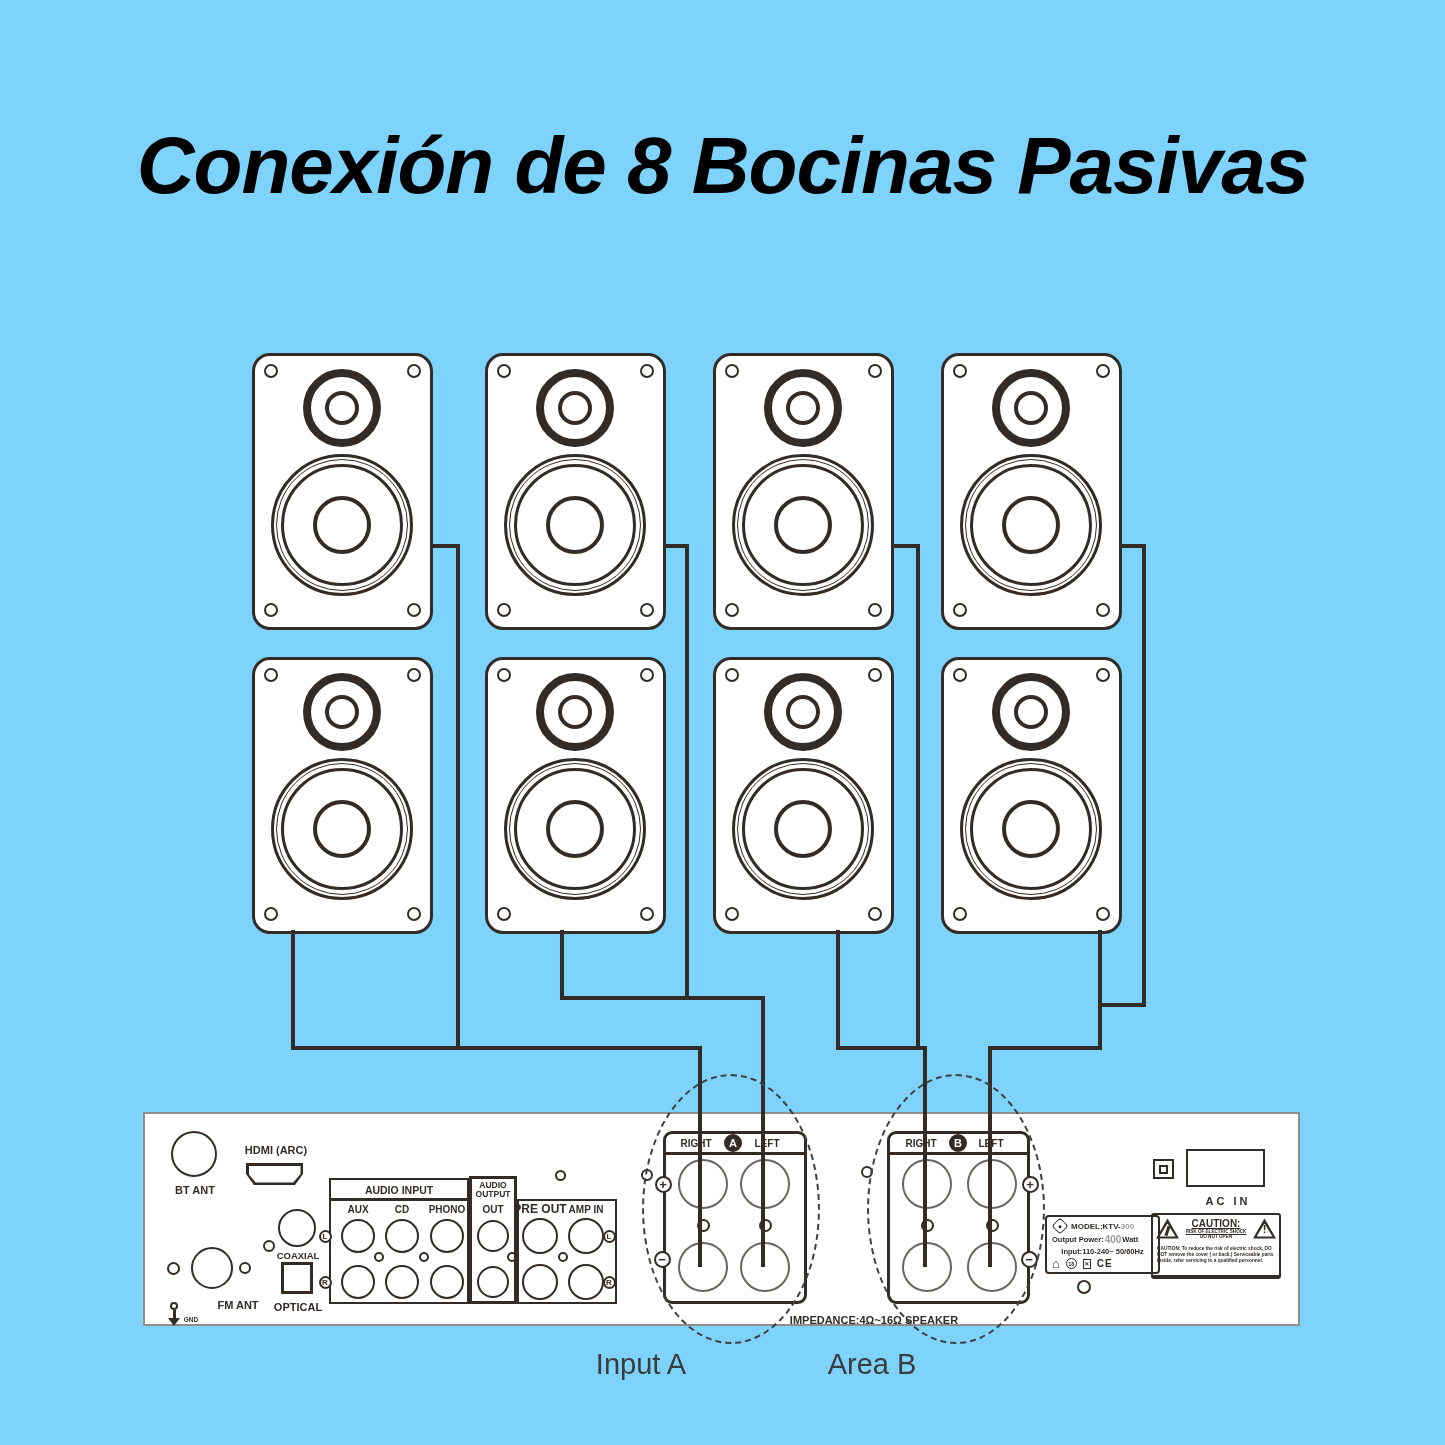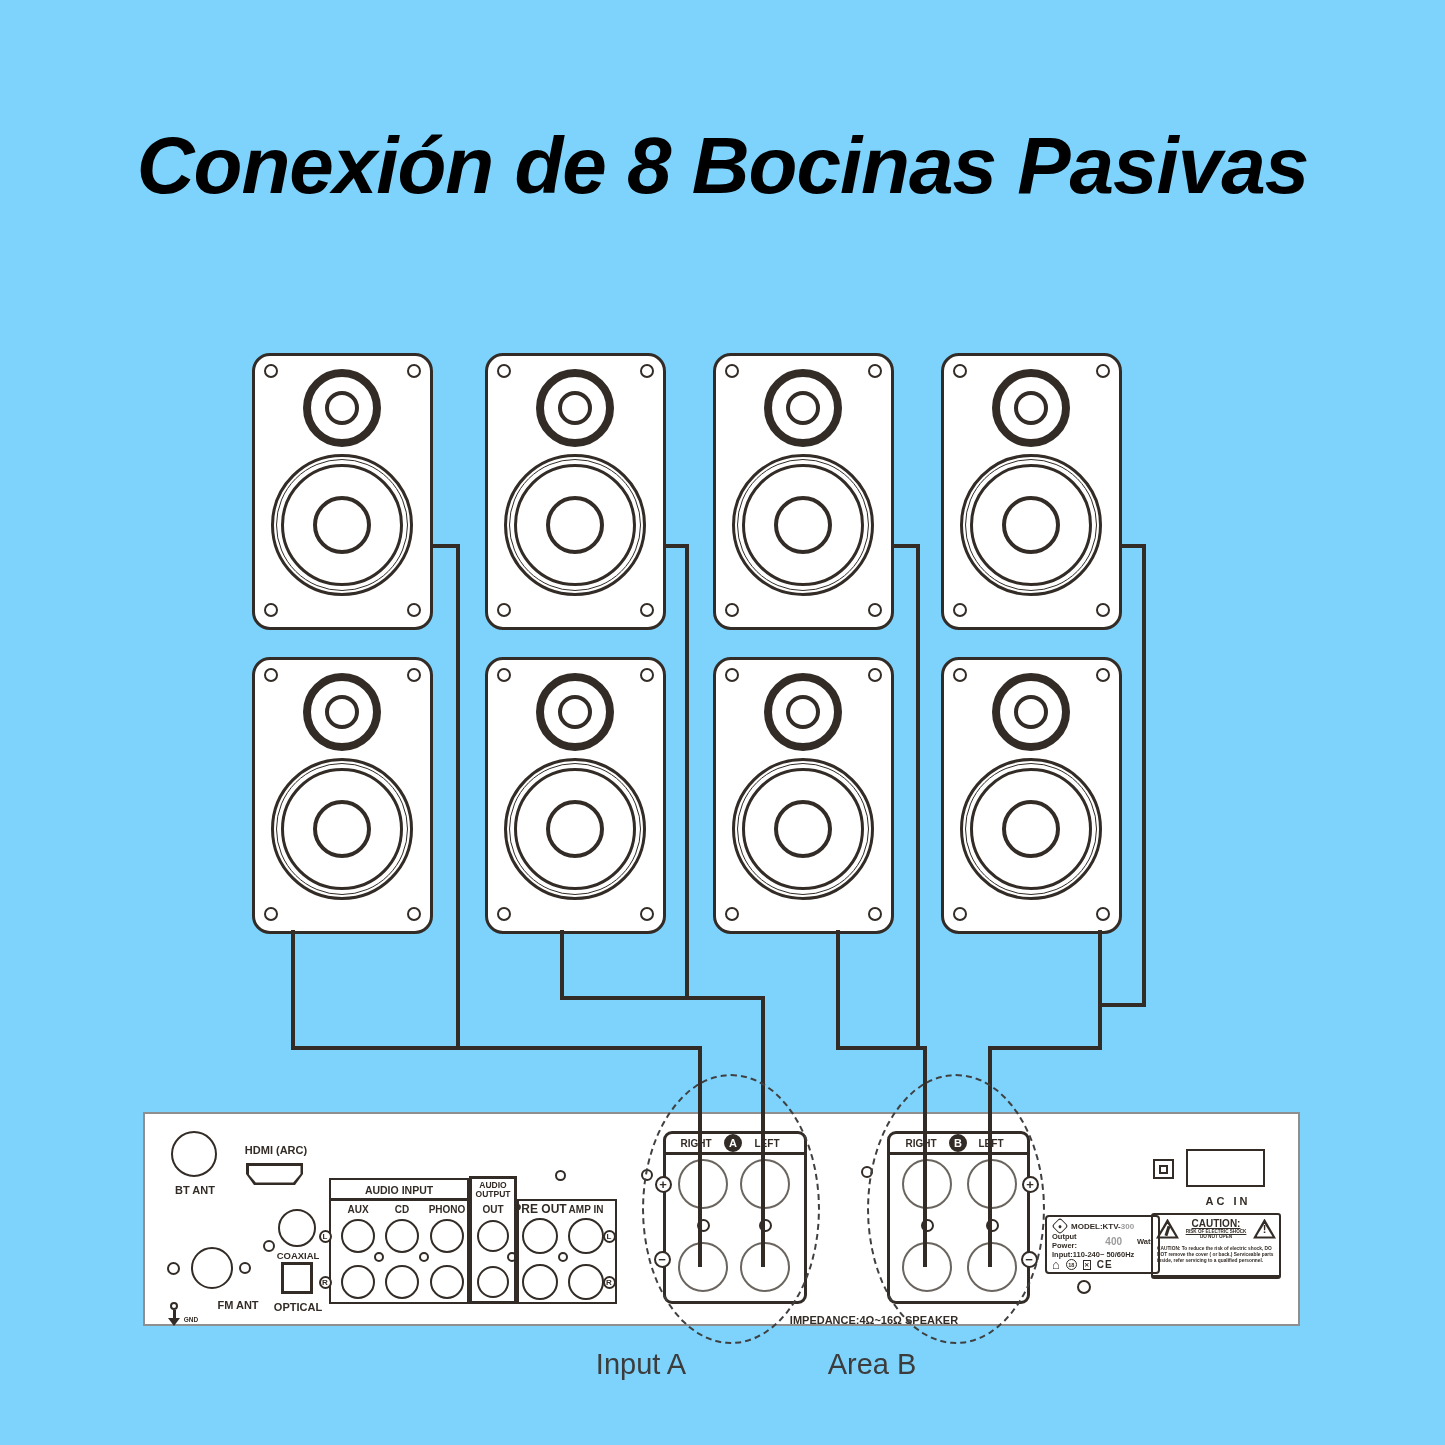--- a/index.html
+++ b/index.html
@@ -15,21 +15,21 @@
   .title{position:absolute;left:0;top:112px;width:100%;text-align:center;color:var(--title);
          font-weight:bold;font-style:italic;font-size:80px;line-height:107px;letter-spacing:-1px;}
   .panel{position:absolute;left:143px;top:1112px;width:1157px;height:214px;box-sizing:border-box;
          border:2px solid var(--panelline);background:#fff;z-index:1;}
   .box{position:absolute;box-sizing:border-box;border:2.5px solid var(--ink);background:transparent;}
   .bar{position:absolute;background:var(--ink);}
   .wire{position:absolute;background:var(--ink);z-index:6;}
   .speaker{position:absolute;width:181px;height:277px;z-index:3;}
   .cab{position:absolute;inset:0;border:3px solid var(--ink);border-radius:18px;box-sizing:border-box;background:#fff;}
   .term{border:2px solid var(--termline);}
-  .thin{border-width:2px;}
+  .thin{border-width:2px;text-align:center;}
   .ellipse{position:absolute;width:178px;height:270px;border:2.5px dashed var(--dash);border-radius:50%;
            box-sizing:border-box;z-index:7;background:transparent;}
   .arealbl{position:absolute;transform:translate(-50%,-50%);font-size:29px;color:var(--areatext);z-index:7;white-space:nowrap;}
   .hdmi-out{position:absolute;background:var(--ink);clip-path:polygon(0 0,100% 0,100% 50%,86% 100%,14% 100%,0 50%);}
   .hdmi-in{position:absolute;inset:2.5px;background:#fff;clip-path:polygon(0 0,100% 0,100% 50%,86% 100%,14% 100%,0 50%);}
   .tri{position:relative;width:23px;height:20px;background:var(--ink);
        clip-path:polygon(50% 0,100% 100%,0 100%);flex:0 0 auto;}
   .tri .tin{position:absolute;left:3.5px;top:5px;width:16px;height:13px;background:#fff;
        clip-path:polygon(50% 0,100% 100%,0 100%);}
   .tri .bolt{position:absolute;left:10px;top:7px;width:2.5px;height:10px;background:var(--ink);transform:rotate(18deg);}
@@ -278,21 +278,21 @@
     <div class="lbl" data-p="1083,87" style="font-size: 11px; letter-spacing: 3px; left: 1083px; top: 87px;">AC IN</div>
 
     <div class="box thin" style="left:900px;top:101px;width:115px;height:59px;border-radius:4px;padding:3px 5px;display:flex;flex-direction:column;justify-content:space-between">
       <div class="mlrow">
         <div style="width:10px;height:10px;border:1.7px solid var(--ink);border-radius:3px;transform:rotate(45deg);margin:0 2px;display:flex;align-items:center;justify-content:center">
             <div style="width:3px;height:3px;background:var(--ink);border-radius:50%"></div>
           </div>
         <span style="font-size:8px;font-weight:bold">MODEL:KTV-</span>
           <span class="gray" style="font-size:8px;font-weight:bold;margin-left:-3px">300</span>
       </div>
-      <div class="mlrow" style="gap:15px">
+      <div class="mlrow" style="gap:1px">
         <span style="font-size:7.5px;font-weight:bold">Output Power:</span>
           <span class="gray" style="font-size:10px;font-weight:bold">400</span>
           <span style="font-size:7.5px;font-weight:bold">Watt</span>
       </div>
       <div style="font-size:7.5px;font-weight:bold">Input:110-240~ 50/60Hz</div>
       <div class="mlrow" style="gap:6px">
         <span style="font-size:13px;font-weight:bold;line-height:10px">⌂</span>
         <span class="c thin ctext" style="position:static;width:11px;height:11px;font-size:5.5px;border-width:1.5px">18</span>
         <span style="width:8px;height:10px;border:1.5px solid var(--ink);font-size:6px;font-weight:bold;display:inline-flex;align-items:center;justify-content:center;box-sizing:border-box">✕</span>
         <span style="font-size:10px;font-weight:bold;letter-spacing:1px">CE</span>

